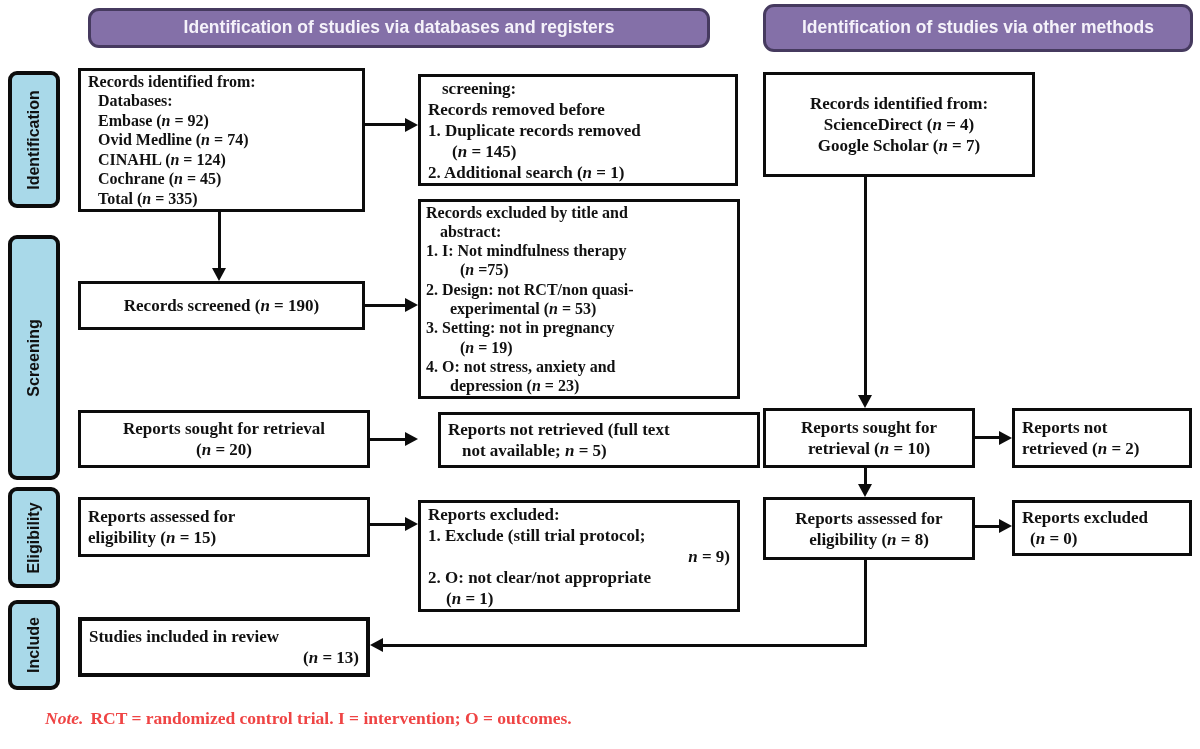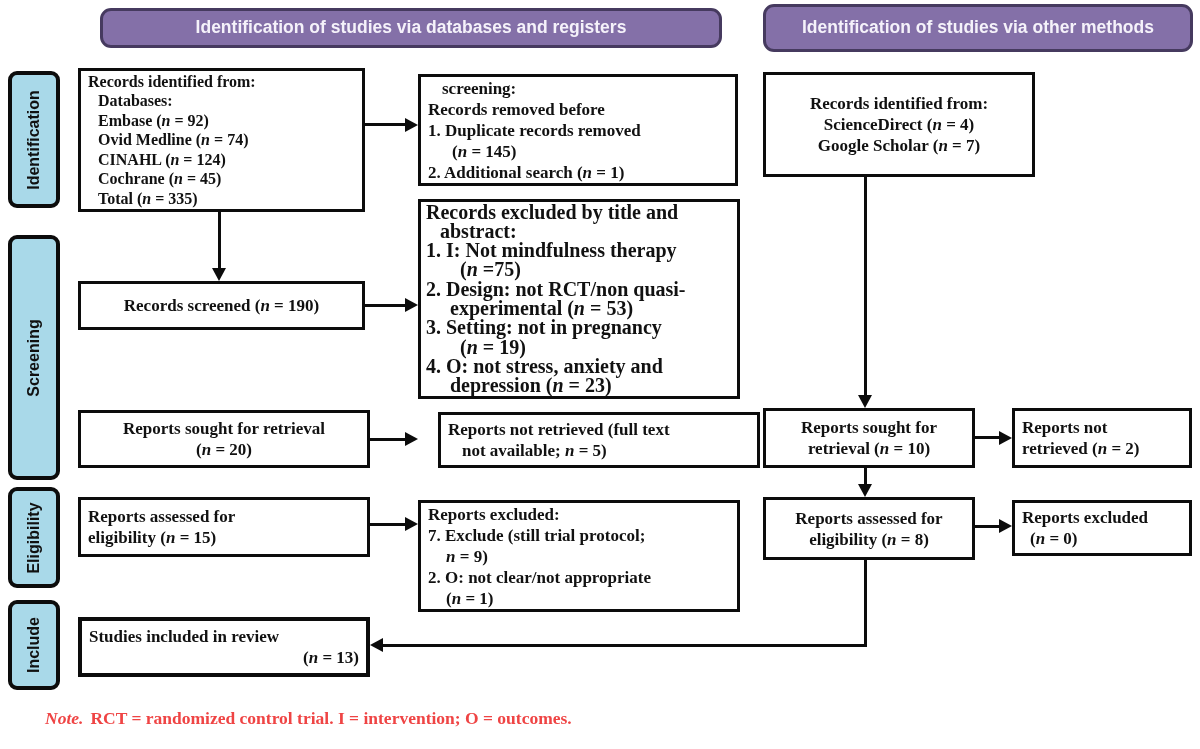--- a/index.html
+++ b/index.html
@@ -16,41 +16,41 @@
         justify-content:center;box-sizing:border-box;}
   .vtext{transform:rotate(-90deg);white-space:nowrap;font-family:"Liberation Sans",sans-serif;
          font-weight:bold;font-size:16px;color:#111;}
   
   .box{position:absolute;background:#ffffff;border:3px solid #0c0c0c;box-sizing:border-box;
        display:flex;flex-direction:column;justify-content:center;overflow:hidden;
        font-weight:bold;color:#111;font-size:17px;line-height:21px;padding:1px 7px;}
   .box .ln{white-space:nowrap;}
   .box.center .ln{text-align:center;padding-left:0 !important;}
   .box.sz-a{font-size:16px;line-height:19.5px;}
-  .box.sz-g{font-size:20px;line-height:19.3px;padding:0 5px;}
+  .box.sz-g{font-size:16px;line-height:19.3px;padding:0 5px;}
   .box i{font-style:italic;}
   
   .hline,.vline{position:absolute;background:#0c0c0c;}
   .ah-r{position:absolute;width:0;height:0;border-left:13px solid #0c0c0c;
         border-top:7px solid transparent;border-bottom:7px solid transparent;}
   .ah-l{position:absolute;width:0;height:0;border-right:13px solid #0c0c0c;
         border-top:7px solid transparent;border-bottom:7px solid transparent;}
   .ah-d{position:absolute;width:0;height:0;border-top:13px solid #0c0c0c;
         border-left:7px solid transparent;border-right:7px solid transparent;}
   
   .note{position:absolute;left:45px;top:708px;font-size:17.5px;font-weight:bold;color:#ef4444;}
   .note i{font-style:italic;}
   .note .nt{margin-left:7px;}
 </style>
 </head>
 <body>
 
 <div class="page">
 
-  <div class="hdr" style="left:100px;top:8px;width:622px;height:40px;">
+  <div class="hdr" style="left:88px;top:8px;width:622px;height:40px;">
     <span>Identification of studies via databases and registers</span>
   </div>
   <div class="hdr" style="left:763px;top:4px;width:430px;height:48px;padding:0 30px;">
     <span>Identification of studies via other methods</span>
   </div>
 
   <div class="side" style="top:71px;height:137px;">
     <span class="vtext">Identification</span>
   </div>
   <div class="side" style="top:235px;height:245px;">
@@ -106,22 +106,22 @@
       <div class="ln" style="padding-left: 34px;">(<i>n</i> = 19)</div>
       <div class="ln">4. O: not stress, anxiety and</div>
       <div class="ln" style="padding-left: 24px;">depression (<i>n</i> = 23)</div>
     </div>
   <div class="box" style="left:418px;top:412px;width:322px;height:56px;margin-left:20px;">
       <div class="ln">Reports not retrieved (full text</div>
       <div class="ln" style="padding-left: 14px;">not available; <i>n</i> = 5)</div>
     </div>
   <div class="box" style="left:418px;top:500px;width:322px;height:112px;">
       <div class="ln">Reports excluded:</div>
-      <div class="ln">7. Exclude (still trial protocol;</div>
-      <div class="ln" style="padding-left: 18px;"><i>n</i> = 9)</div>
+      <div class="ln">1. Exclude (still trial protocol;</div>
+      <div class="ln" style="padding-left: 18px; text-align: right;"><i>n</i> = 9)</div>
       <div class="ln">2. O: not clear/not appropriate</div>
       <div class="ln" style="padding-left: 18px;">(<i>n</i> = 1)</div>
     </div>
 
   <div class="box center" style="left:763px;top:72px;width:272px;height:105px;">
       <div class="ln">Records identified from:</div>
       <div class="ln">ScienceDirect (<i>n</i> = 4)</div>
       <div class="ln">Google Scholar (<i>n</i> = 7)</div>
     </div>
   <div class="box center" style="left:763px;top:408px;width:212px;height:60px;">

